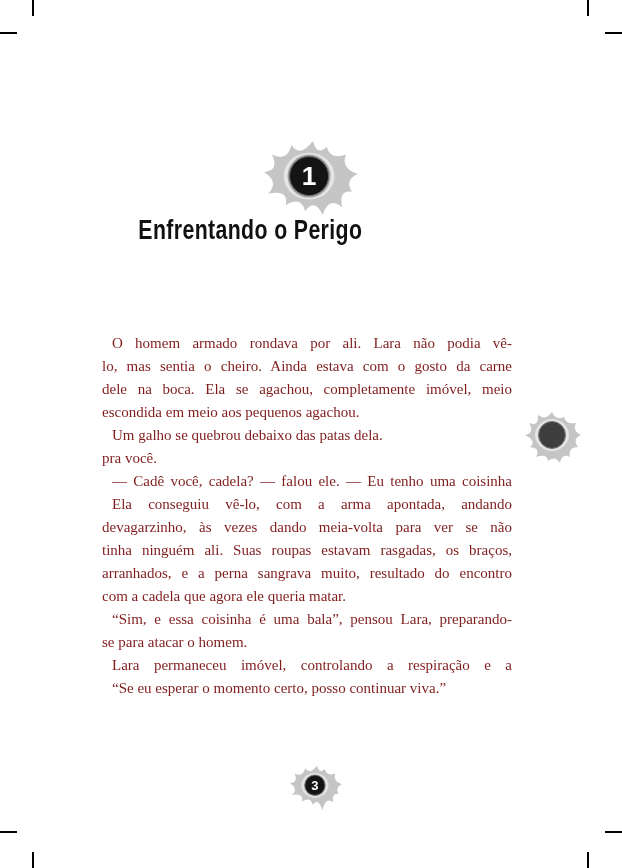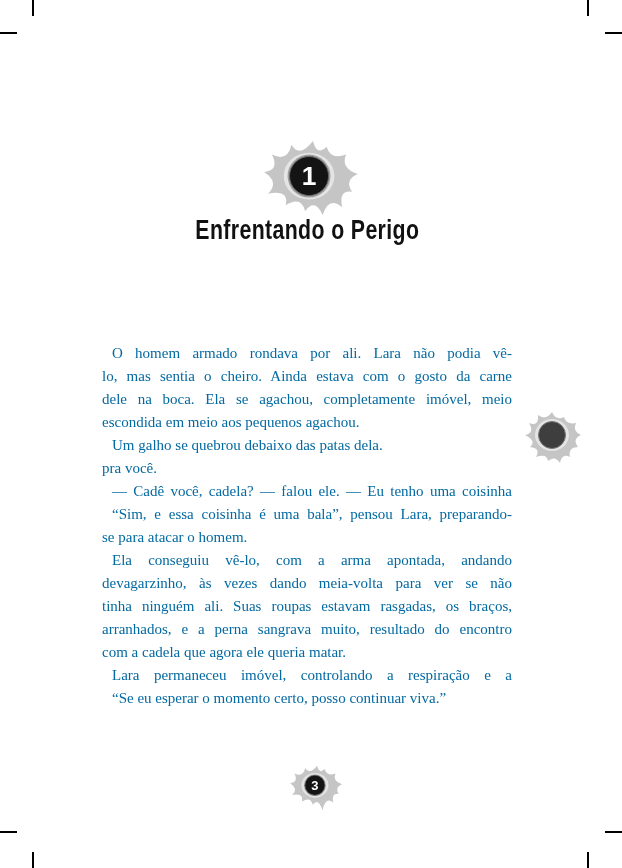--- a/index.html
+++ b/index.html
@@ -37,44 +37,43 @@
     font-family: "Liberation Sans", sans-serif;
     font-weight: 700;
   }
 
   
   .chapter-title-wrap {
     position: absolute;
     left: 103px;
     top: 216px;
     width: 409px;
-    text-align: center;
   }
   .chapter-title {
     display: inline-block;
     font-family: "Liberation Sans", sans-serif;
     font-weight: 700;
     font-size: 28px;
     line-height: 28px;
     color: #111111;
     transform: scaleX(0.76);
     transform-origin: center;
     white-space: nowrap;
     letter-spacing: 0.5px;
   }
 
   
   .body-text {
     position: absolute;
     left: 102px;
-    top: 342px;
+    top: 332px;
     width: 410px;
     font-size: 15px;
     line-height: 23px;
-    color: #0369a1;
+    color: #7f1d1d;
   }
   .para { margin: 0; }
   .tline {
     text-align: justify;
     text-align-last: justify;
     white-space: normal;
     overflow: hidden;
     height: 23px;
   }
   .tline.tline-last { text-align-last: left; }
@@ -134,29 +133,29 @@
         <div class="tline tline-last">escondida em meio aos pequenos agachou.</div>
       </div>
       <div class="para">
         <div class="tline tline-first tline-last">Um galho se quebrou debaixo das patas dela.</div>
       </div>
       <div class="para">
         <div class="tline tline-last">pra você.</div>
         <div class="tline tline-first">— Cadê você, cadela? — falou ele. — Eu tenho uma coisinha</div>
       </div>
       <div class="para">
-        <div class="tline tline-first">“Sim, e essa coisinha é uma bala”, pensou Lara, preparando-</div>
-        <div class="tline tline-last">se para atacar o homem.</div>
-      </div>
-      <div class="para">
         <div class="tline tline-first">Ela conseguiu vê-lo, com a arma apontada, andando</div>
         <div class="tline">devagarzinho, às vezes dando meia-volta para ver se não</div>
         <div class="tline">tinha ninguém ali. Suas roupas estavam rasgadas, os braços,</div>
         <div class="tline">arranhados, e a perna sangrava muito, resultado do encontro</div>
         <div class="tline tline-last">com a cadela que agora ele queria matar.</div>
+      </div>
+      <div class="para">
+        <div class="tline tline-first">“Sim, e essa coisinha é uma bala”, pensou Lara, preparando-</div>
+        <div class="tline tline-last">se para atacar o homem.</div>
       </div>
       <div class="para">
         <div class="tline tline-first">Lara permaneceu imóvel, controlando a respiração e a</div>
       </div>
       <div class="para">
         <div class="tline tline-first tline-last">“Se eu esperar o momento certo, posso continuar viva.”</div>
       </div>
     </div>
 
   <svg class="margin-hole" viewBox="0 0 60 58" xmlns="http://www.w3.org/2000/svg">

